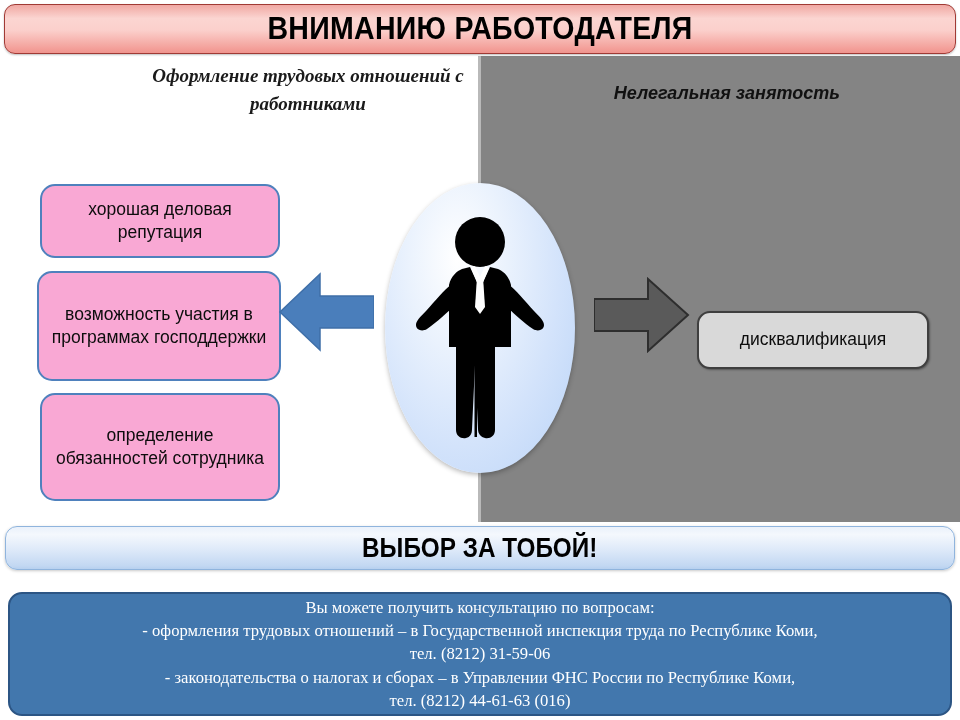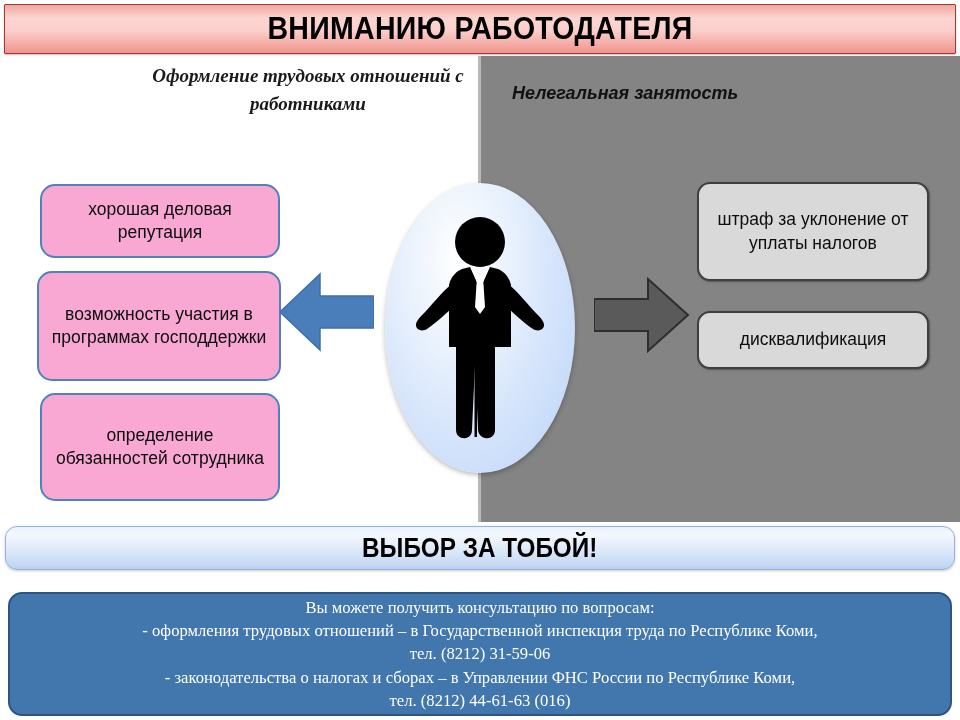--- a/index.html
+++ b/index.html
@@ -44,21 +44,21 @@
   }
 
   
   .banner-top {
     position: absolute;
     left: 4px;
     top: 4px;
     width: 952px;
     height: 50px;
     border: 1px solid #a03a35;
-    border-radius: 1px;
+    border-radius: 11px;
     box-sizing: border-box;
     background: linear-gradient(to bottom,
                 #f0a8a3 0%,
                 #fbd5d1 28%,
                 #fbd0cc 52%,
                 #f39e98 92%,
                 #ef948e 100%);
     display: flex;
     align-items: center;
     justify-content: center;
@@ -83,24 +83,24 @@
     text-align: center;
     font-family: "Liberation Serif", serif;
     font-weight: bold;
     font-style: italic;
     font-size: 19px;
     line-height: 1.45;
     color: #1a1a1a;
   }
   .title-right {
     position: absolute;
-    left: 512px;
+    left: 540px;
     top: 80px;
     width: 300px;
-    text-align: left;
+    text-align: right;
     font-family: "Liberation Sans", sans-serif;
     font-weight: bold;
     font-style: italic;
     font-size: 18px;
     line-height: 1.5;
     color: #111111;
   }
 
   
   .box {
@@ -236,21 +236,20 @@
     <div class="banner-top-text">ВНИМАНИЮ РАБОТОДАТЕЛЯ</div>
   </div>
 
   <div class="title-left">Оформление трудовых отношений с работниками</div>
   <div class="title-right">Нелегальная занятость</div>
 
   <div class="box box-blue" id="box-l1">хорошая деловая репутация</div>
   <div class="box box-blue" id="box-l2">возможность участия в программах господдержки</div>
   <div class="box box-blue" id="box-l3">определение обязанностей сотрудника</div>
 
-  <div class="box box-gray" id="box-r1">штраф за уклонение от уплаты налогов</div>
   <div class="box box-gray" id="box-r2">дисквалификация</div>
 
   <svg class="arrow" style="left:278px; top:272px;" width="96" height="80" viewBox="0 0 96 80">
     <polygon points="96,24 42,24 42,2 2,40 42,78 42,56 96,56" fill="#4a7ebb" stroke="#3f6fa8" stroke-width="1.5"></polygon>
   </svg>
 
   <svg class="arrow" style="left:594px; top:277px;" width="96" height="76" viewBox="0 0 96 76">
     <polygon points="0,22 54,22 54,2 94,38 54,74 54,54 0,54" fill="#5a5a5a" stroke="#2e2e2e" stroke-width="2"></polygon>
   </svg>
 

